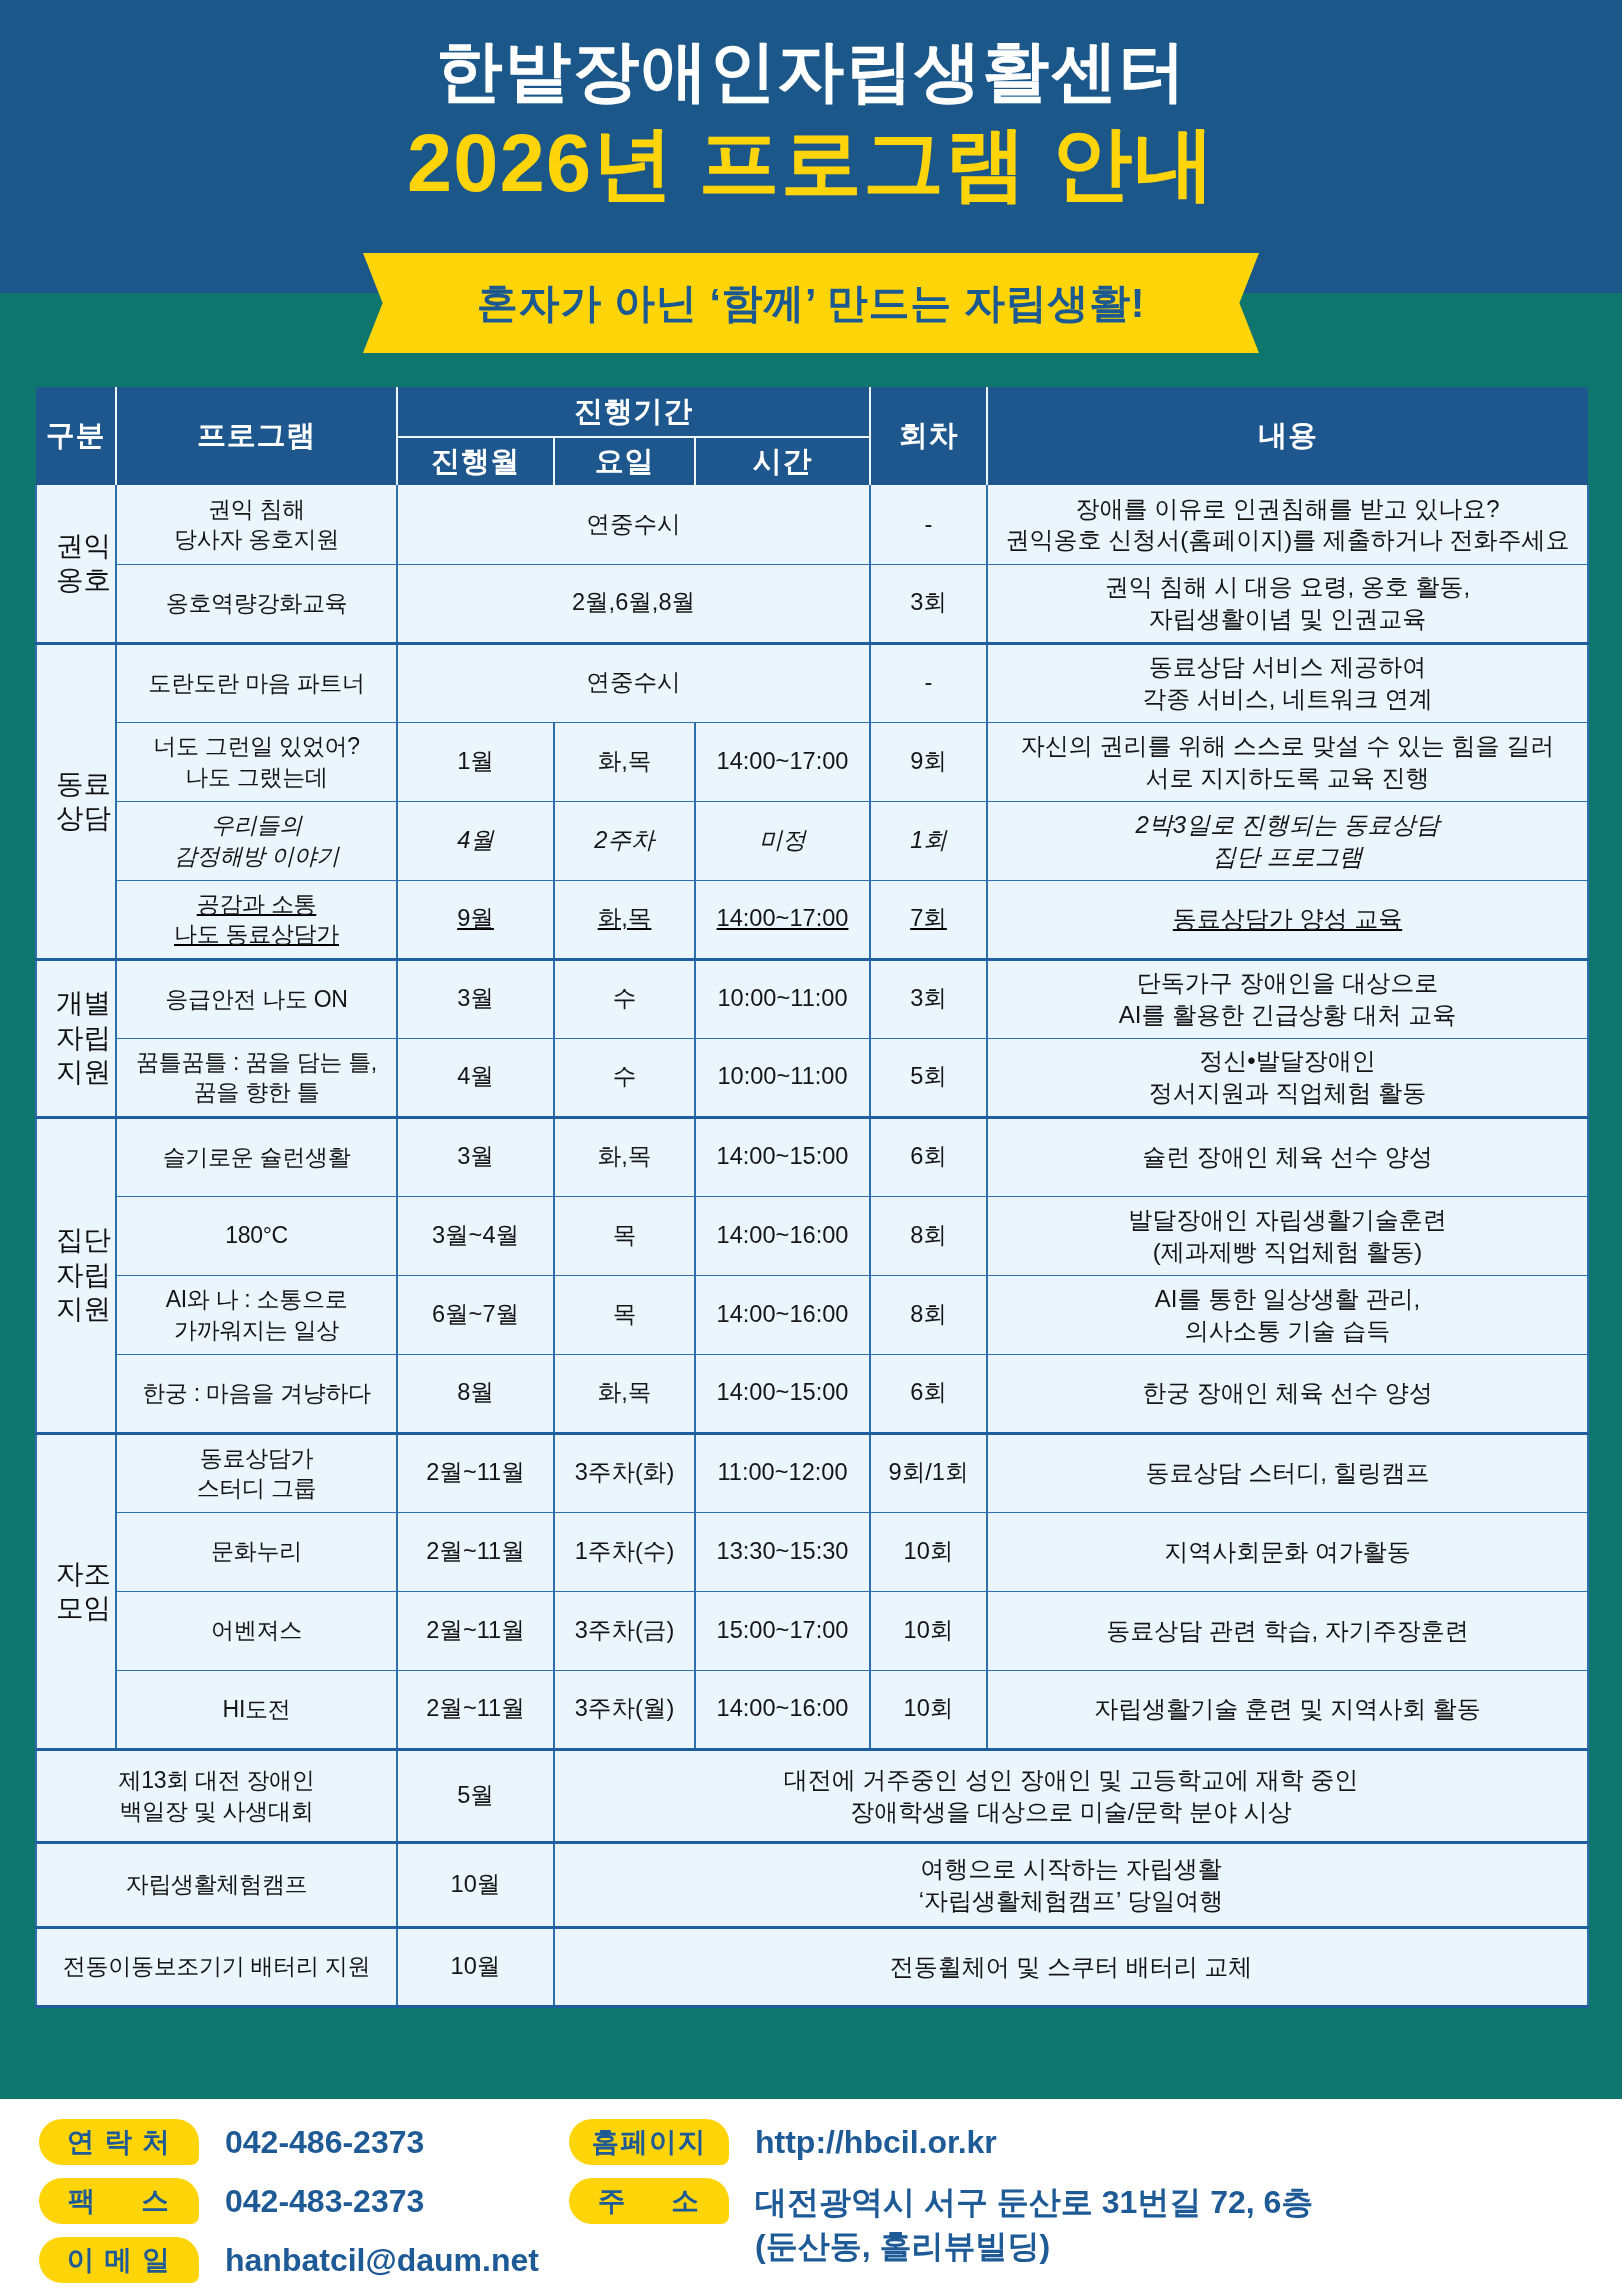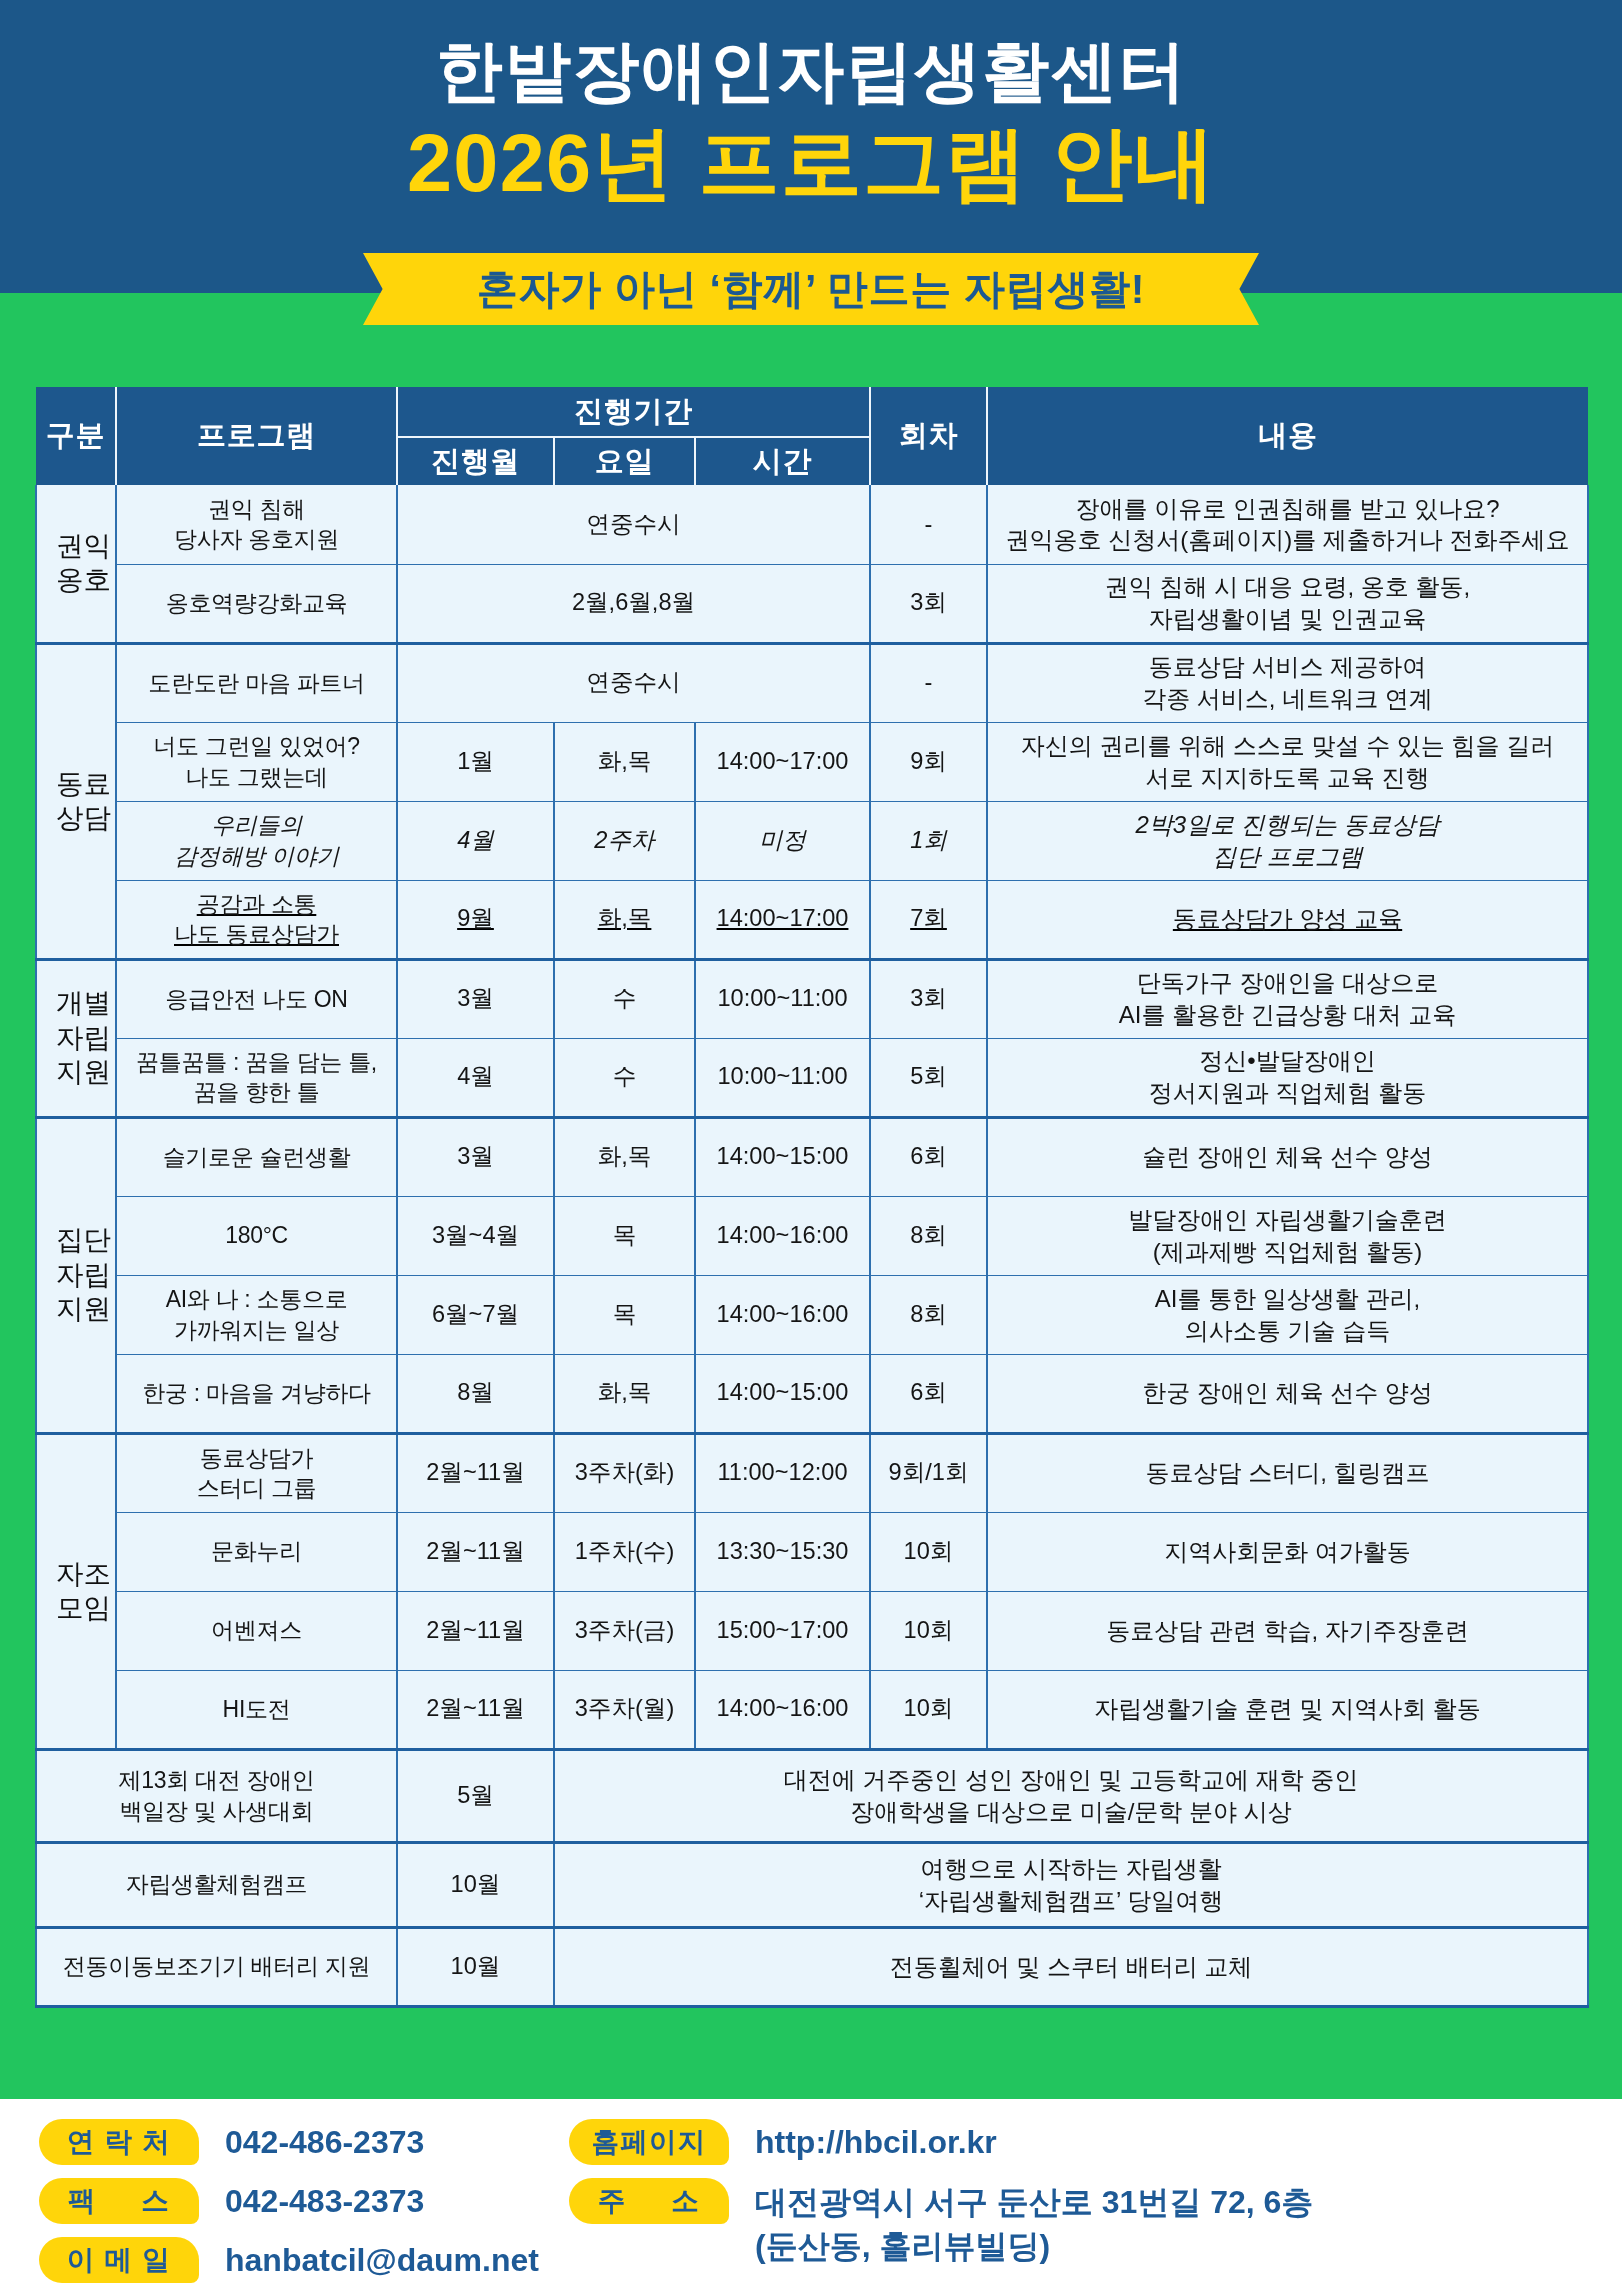--- a/index.html
+++ b/index.html
@@ -1,32 +1,32 @@
 <!DOCTYPE html>
 <html style="font-size:10.5px"><head>
 <meta charset="utf-8">
 <style>
   html,body{margin:0;padding:0;}
   .poster{
     position:relative; width:1623px; height:2295px;
-    background:#22c55e; overflow:hidden;
+    background:#0f766e; overflow:hidden;
     font-family:"Liberation Sans","DejaVu Sans",sans-serif;
   }
   
   .hero{position:absolute;left:0;top:0;width:1623px;height:293px;background:#1c5789;}
   .hero-title{
     margin:0;padding-top:31px;text-align:center;
     font-size:67px;font-weight:900;letter-spacing:1.3px;color:#ffffff;line-height:1.2;
   }
   .hero-sub{
     margin:3.9px 0 0 0;text-align:center;
     font-size:81px;font-weight:900;letter-spacing:1.3px;color:#ffd50a;line-height:1.2;
   }
   .ribbon{
-    position:absolute;left:363px;top:253px;width:896px;height:72px;
+    position:absolute;left:363px;top:253px;width:896px;height:100px;
     background:#ffd50a;
     clip-path:polygon(0 0,100% 0,calc(100% - 19.6px) 50%,100% 100%,0 100%,19.6px 50%);
     display:flex;align-items:center;justify-content:center;
     font-size:41px;font-weight:800;color:#1c5991;letter-spacing:0.7px;
   }
   
   .tbl{
     position:absolute;left:35px;top:387px;width:1553px;
     border-collapse:collapse;table-layout:fixed;
   }

